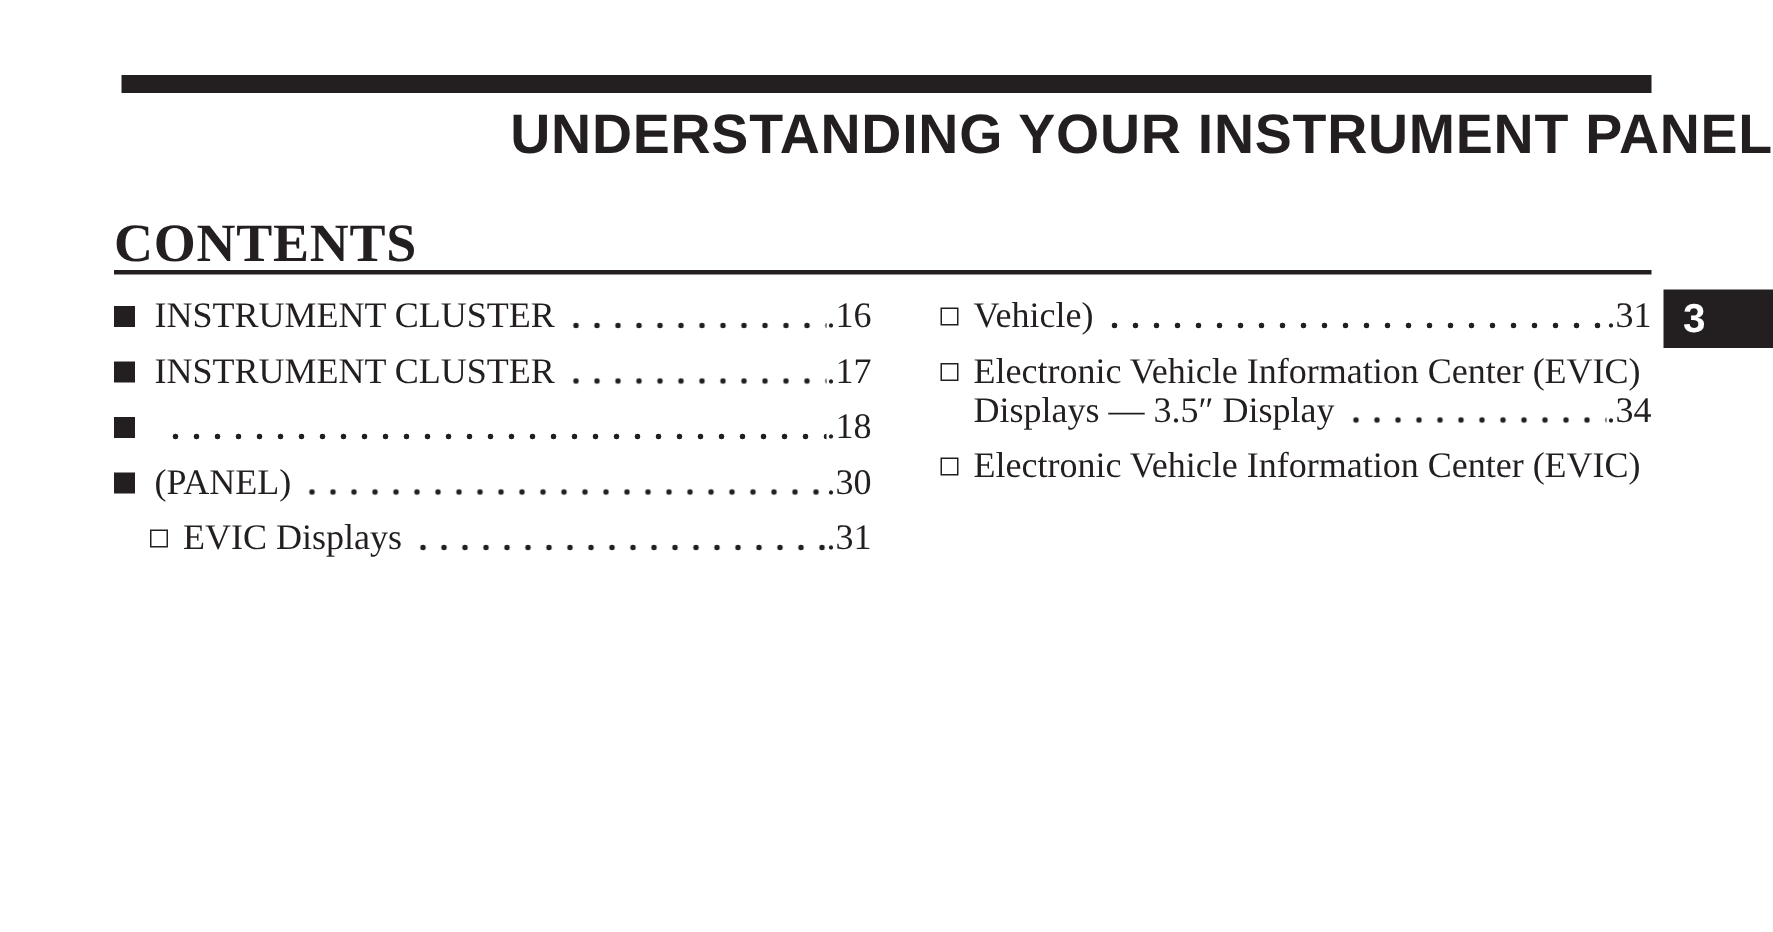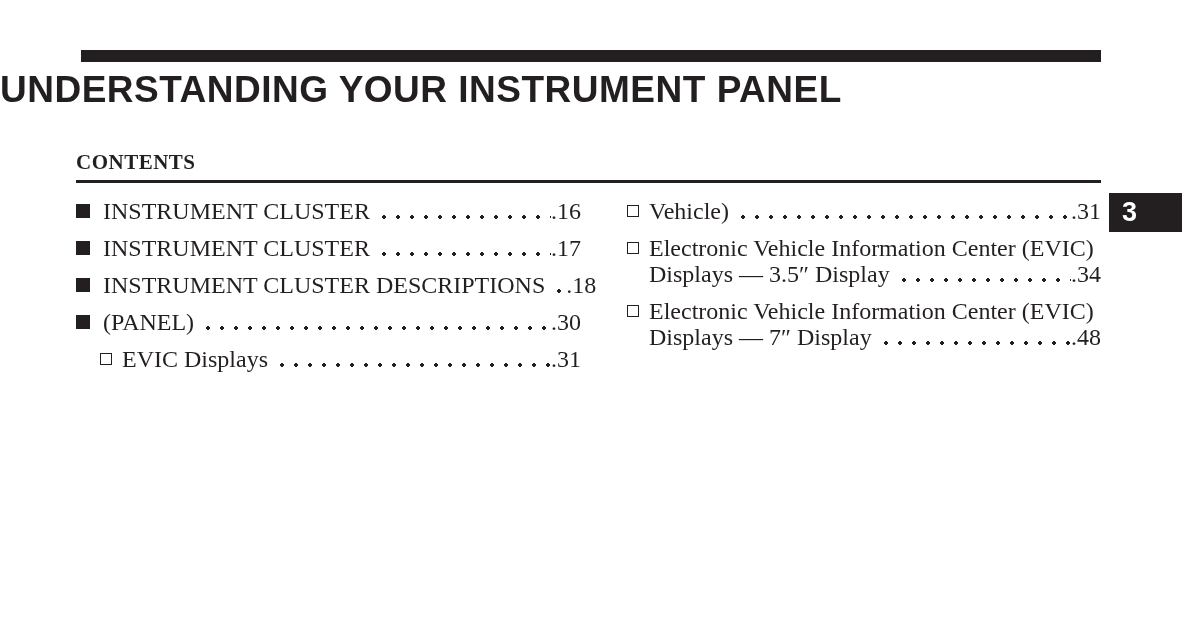--- a/index.html
+++ b/index.html
@@ -28,21 +28,21 @@
     background: var(--ink);
   }
 
   
   .page-title {
     position: absolute;
     left: 0;
     right: 0;
     top: 68px;
     margin: 0;
-    text-align: left;
+    text-align: right;
     font-family: "Liberation Sans", sans-serif;
     font-weight: bold;
     font-size: 37px;
     line-height: 44px;
     letter-spacing: 0.5px;
     color: var(--ink);
   }
 
   
   .chapter-tab {
@@ -65,21 +65,21 @@
   .contents {
     position: absolute;
     left: 76px;
     top: 146px;
     width: 1025px;
   }
   .contents-heading {
     margin: 0;
     font-family: "Liberation Serif", serif;
     font-weight: bold;
-    font-size: 21px;
+    font-size: 36px;
     line-height: 32px;
     letter-spacing: 0.5px;
   }
   .contents-rule {
     height: 3px;
     background: var(--ink);
     margin-top: 2px;
   }
 
   .columns {
@@ -165,21 +165,20 @@
                 <span class="line-text">INSTRUMENT CLUSTER</span>
                 <span class="leader"></span>
                 <span class="pagenum">.17</span>
               </div>
             </div>
           </div>
           <div class="toc-entry">
             <span class="bullet filled"></span>
             <div class="entry-body">
               <div class="line last-line">
-                <span class="line-text">INSTRUMENT CLUSTER DESCRIPTIONS</span>
                 <span class="leader"></span>
                 <span class="pagenum">.18</span>
               </div>
             </div>
           </div>
           <div class="toc-entry">
             <span class="bullet filled"></span>
             <div class="entry-body">
               <div class="line last-line">
                 <span class="line-text">(PANEL)</span>
@@ -218,24 +217,19 @@
                 <span class="line-text">Displays — 3.5″ Display</span>
                 <span class="leader"></span>
                 <span class="pagenum">.34</span>
               </div>
             </div>
           </div>
           <div class="toc-entry">
             <span class="bullet open"></span>
             <div class="entry-body">
               <div class="line">Electronic Vehicle Information Center (EVIC)</div>
-              <div class="line last-line">
-                <span class="line-text">Displays — 7″ Display</span>
-                <span class="leader"></span>
-                <span class="pagenum">.48</span>
-              </div>
             </div>
           </div>
         </div>
     </div>
   </div>
 
 </div>
 
 </body></html>

